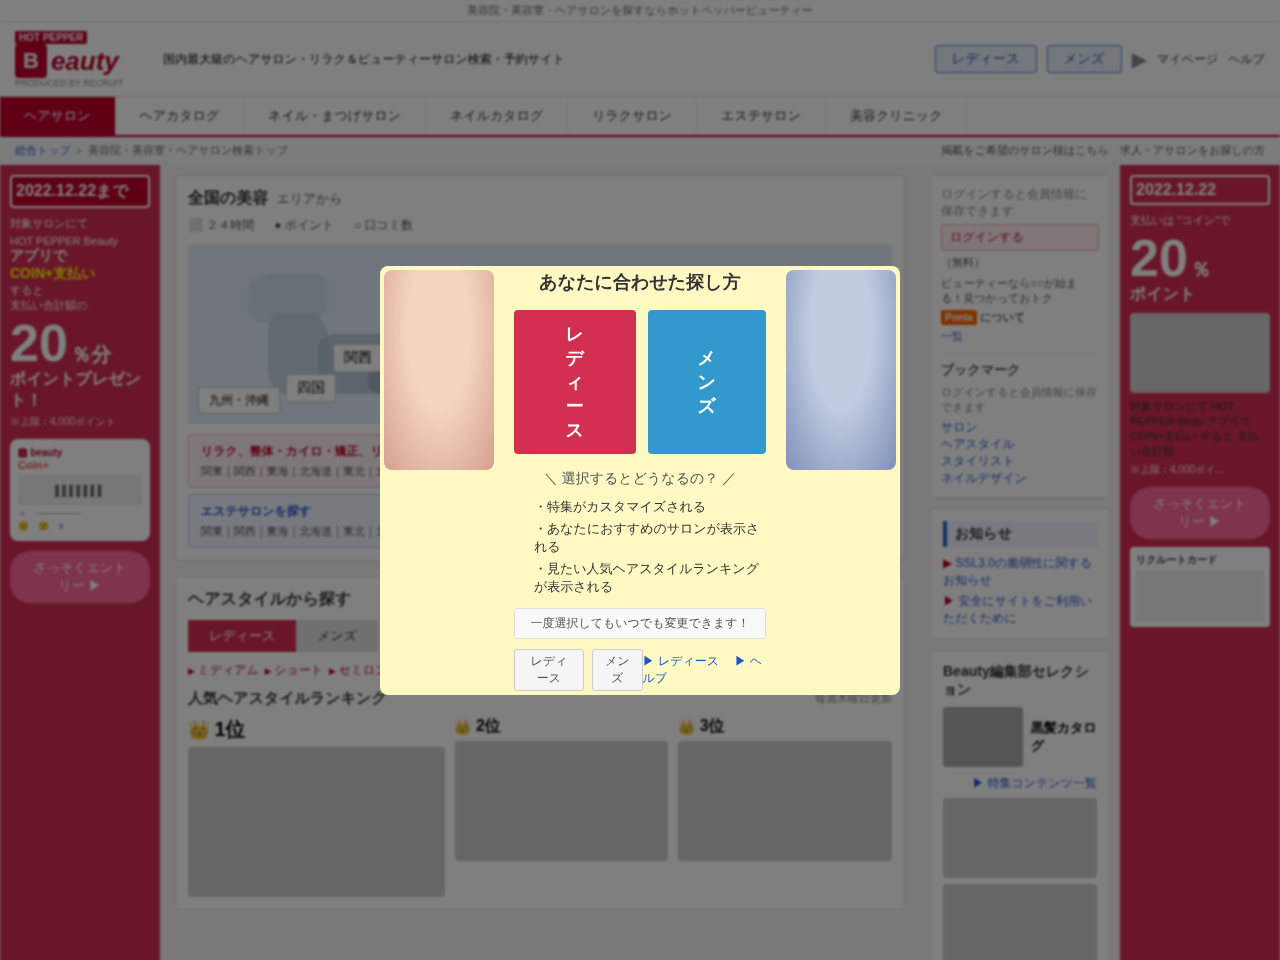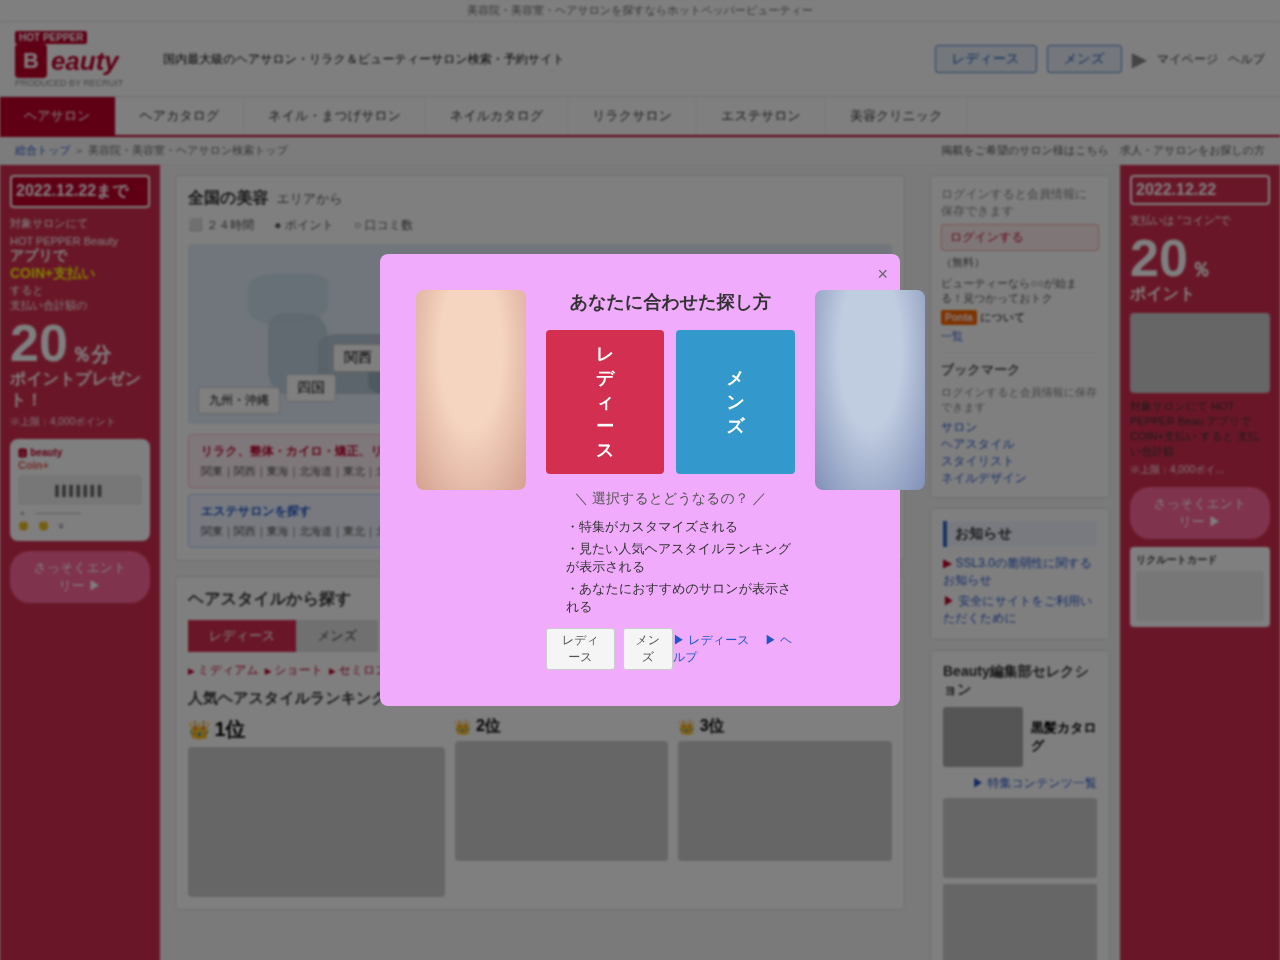--- a/index.html
+++ b/index.html
@@ -53,21 +53,21 @@
     .sidebar-section { background: #fff; border: 1px solid #ddd; border-radius: 4px; padding: 10px; margin-bottom: 10px; }
 
     
     .right-ad { width: 160px; min-width: 160px; background: #d32f50; color: #fff; padding: 10px; }
 
     
     .beauty-select { background: #fff; border: 1px solid #ddd; border-radius: 4px; padding: 12px; }
 
     
     .modal-overlay { position: fixed; top: 0; left: 0; width: 100%; height: 100%; background: rgba(0,0,0,0.5); display: flex; align-items: center; justify-content: center; z-index: 1000; }
-    .modal { background: #f0abfc; border-radius: 8px; width: 520px; padding: 36px; position: relative; }
+    .modal { background: #fef9c3; border-radius: 8px; width: 520px; padding: 4px; position: relative; }
     .modal-close { position: absolute; top: 10px; right: 12px; font-size: 18px; cursor: pointer; color: #666; background: none; border: none; }
     .modal-title { text-align: center; font-size: 18px; font-weight: bold; color: #333; margin-bottom: 16px; }
     .modal-gender-btns { display: flex; gap: 12px; justify-content: center; margin-bottom: 16px; }
     .modal-ladies-btn { background: #d32f50; color: #fff; border: none; padding: 12px 50px; font-size: 18px; font-weight: bold; border-radius: 4px; cursor: pointer; }
     .modal-mens-btn { background: #3399cc; color: #fff; border: none; padding: 12px 50px; font-size: 18px; font-weight: bold; border-radius: 4px; cursor: pointer; }
     .modal-hint { text-align: center; font-size: 14px; color: #555; margin-bottom: 10px; }
     .modal-bullets { font-size: 13px; color: #333; margin-bottom: 12px; padding-left: 20px; }
     .modal-bullets li { list-style: none; margin-bottom: 4px; }
     .modal-bullets li:before { content: '・'; }
     .modal-select-hint { background: #f9f9f9; border: 1px solid #ddd; border-radius: 3px; text-align: center; padding: 6px; font-size: 12px; color: #555; margin-bottom: 10px; }
@@ -100,24 +100,25 @@
 
         <div class="modal-gender-btns">
           <button class="modal-ladies-btn">レディース</button>
           <button class="modal-mens-btn">メンズ</button>
         </div>
 
         <div class="modal-hint">＼ 選択するとどうなるの？ ／</div>
 
         <ul class="modal-bullets">
           <li>特集がカスタマイズされる</li>
+          <li>あなたにおすすめのサロンが表示される</li>
           <li>見たい人気ヘアスタイルランキングが表示される</li>
-          <li>あなたにおすすめのサロンが表示される</li>
         </ul>
 
+        <div class="modal-select-hint">一度選択してもいつでも変更できます！</div>
 
         <div class="modal-bottom-links">
           <div class="modal-bottom-tabs">
             <button class="modal-bottom-tab">レディース</button>
             <button class="modal-bottom-tab">メンズ</button>
           </div>
           <div>
             <span style="color:#2255cc; cursor:pointer; margin-right:12px;">▶ レディース</span>
             <span style="color:#2255cc; cursor:pointer;">▶ ヘルプ</span>
           </div>

